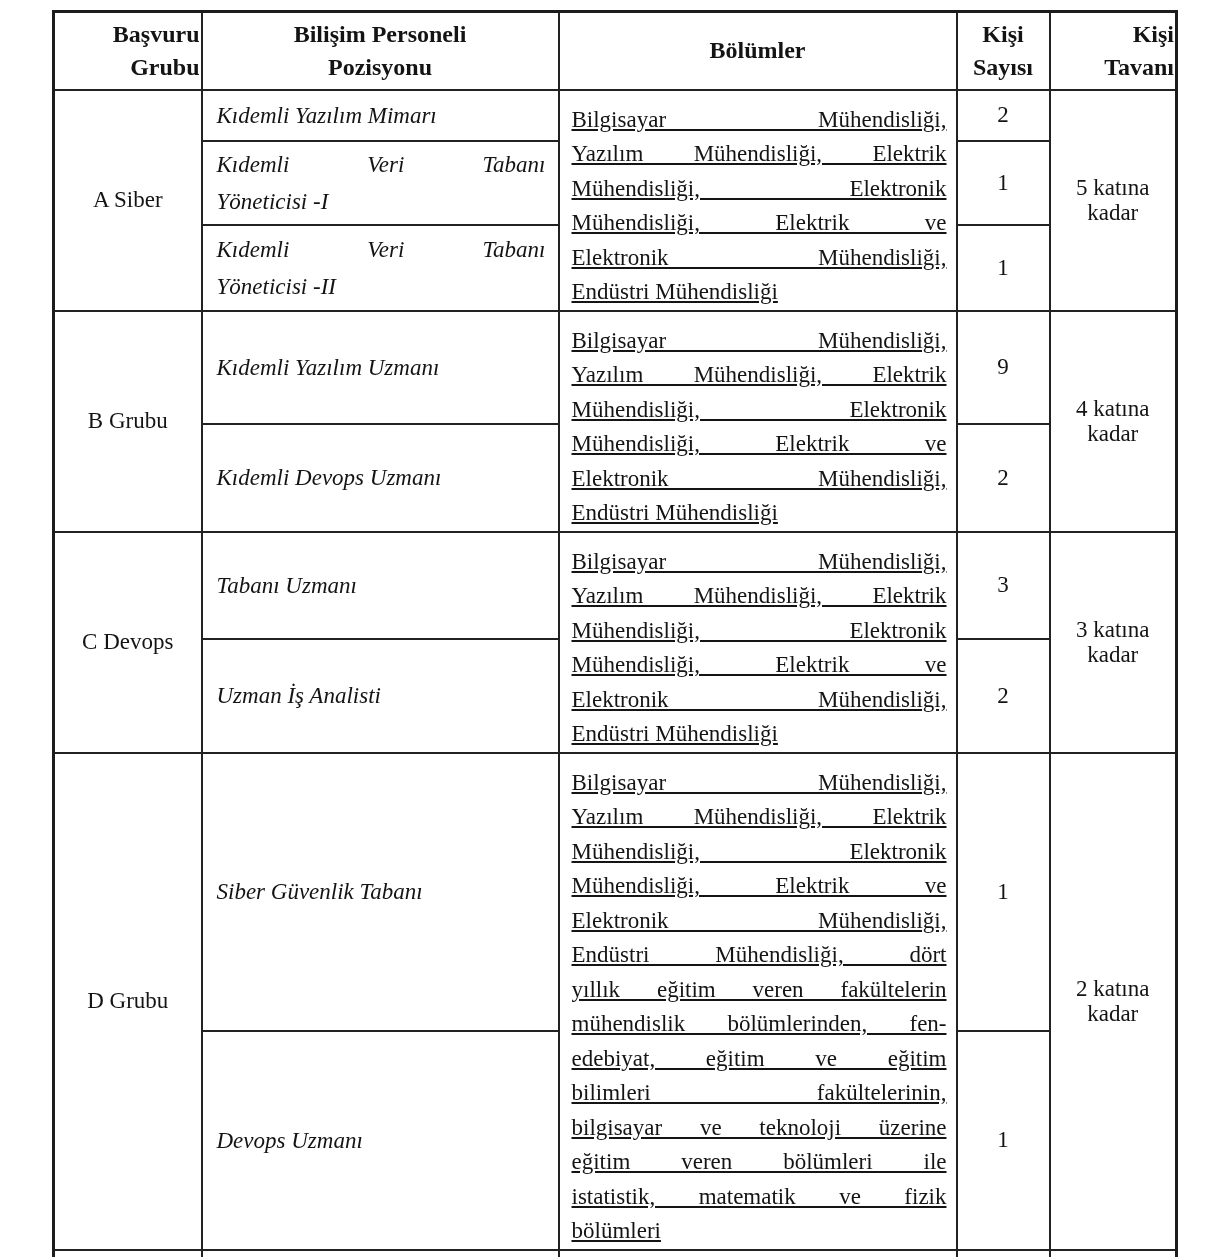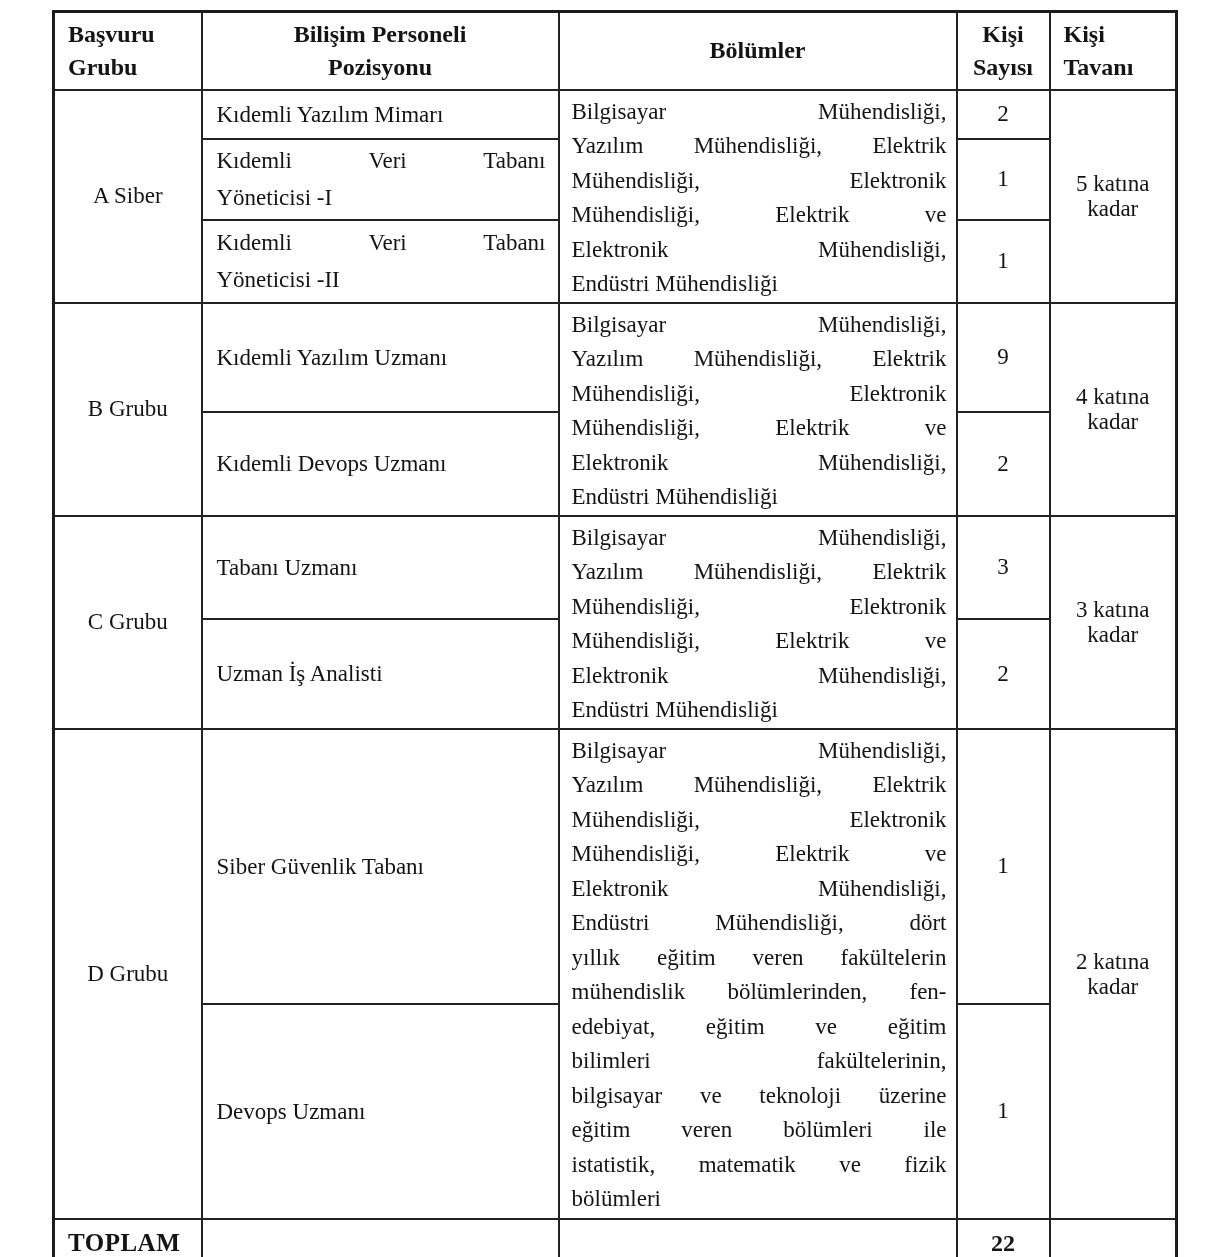--- a/index.html
+++ b/index.html
@@ -44,32 +44,34 @@
   .h275 { height: 275px; }
   .h215 { height: 215px; }
   .h50  { height: 50px; }
   
   .hdr {
     font-weight: bold;
     font-size: 24px;
     white-space: pre-line;
     line-height: 33px;
   }
-  .hdr-left   { text-align: left; padding-left: 13px; }
+  .hdr-left   { text-align: right; padding-left: 13px; }
   .hdr-center { text-align: center; }
   
   .grp-cell { text-align: center; }
   .pos-cell {
     padding: 2px 12px 2px 14px;
     line-height: 37px;
+    font-style: italic;
   }
   .dep-cell {
     vertical-align: top;
-    padding: 4px 9px 0 12px;
+    padding: 12px 9px 0 12px;
     line-height: 34.5px;
+    text-decoration: underline;
   }
   .cnt-cell { text-align: center; }
   .cap-cell {
     text-align: center;
     white-space: pre-line;
     line-height: 25px;
   }
   
   .jline { text-align: justify; text-align-last: justify; }
   .jline.jlast { text-align-last: left; }
@@ -162,21 +164,21 @@
 kadar</td>
     </tr>
     <tr class="h100">
       <td class="pos-cell">
             <div class="jline jlast">Kıdemli Devops Uzmanı</div>
           </td>
       <td class="cnt-cell">2</td>
     </tr>
 
     <tr class="h102">
-      <td class="grp-cell" rowspan="2">C Grubu</td>
+      <td class="grp-cell" rowspan="2">C Devops</td>
       <td class="pos-cell">
             <div class="jline jlast">Tabanı Uzmanı</div>
           </td>
       <td class="dep-cell" rowspan="2">
             <div class="jline">Bilgisayar Mühendisliği,</div>
             <div class="jline">Yazılım Mühendisliği, Elektrik</div>
             <div class="jline">Mühendisliği, Elektronik</div>
             <div class="jline">Mühendisliği, Elektrik ve</div>
             <div class="jline">Elektronik Mühendisliği,</div>
             <div class="jline jlast">Endüstri Mühendisliği</div>

